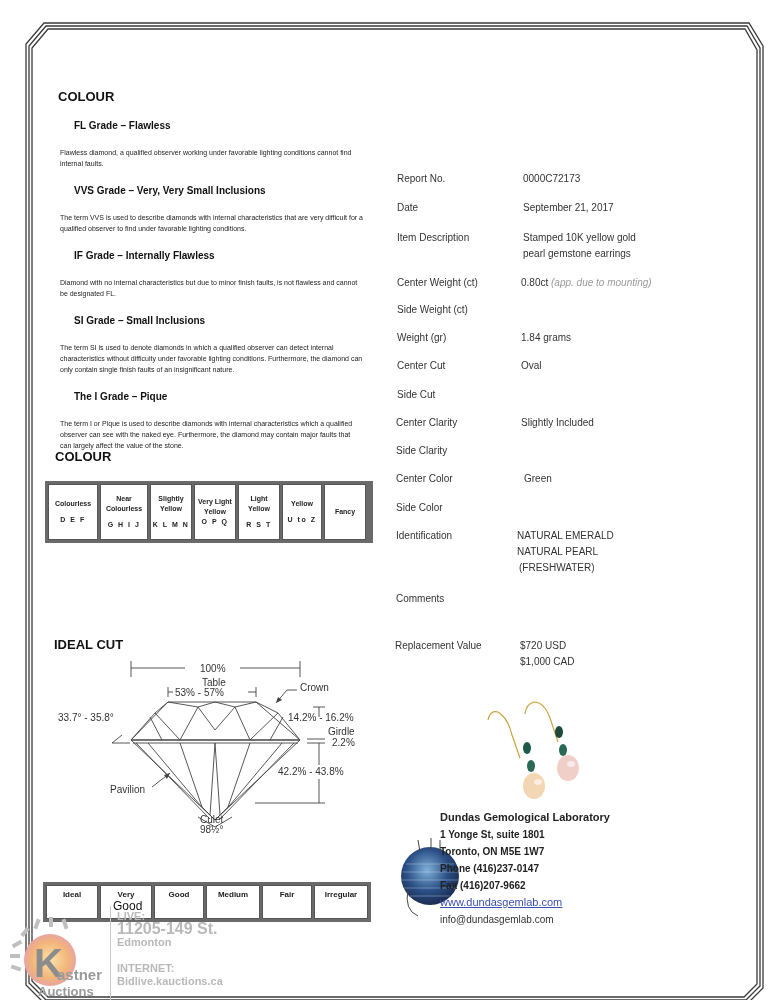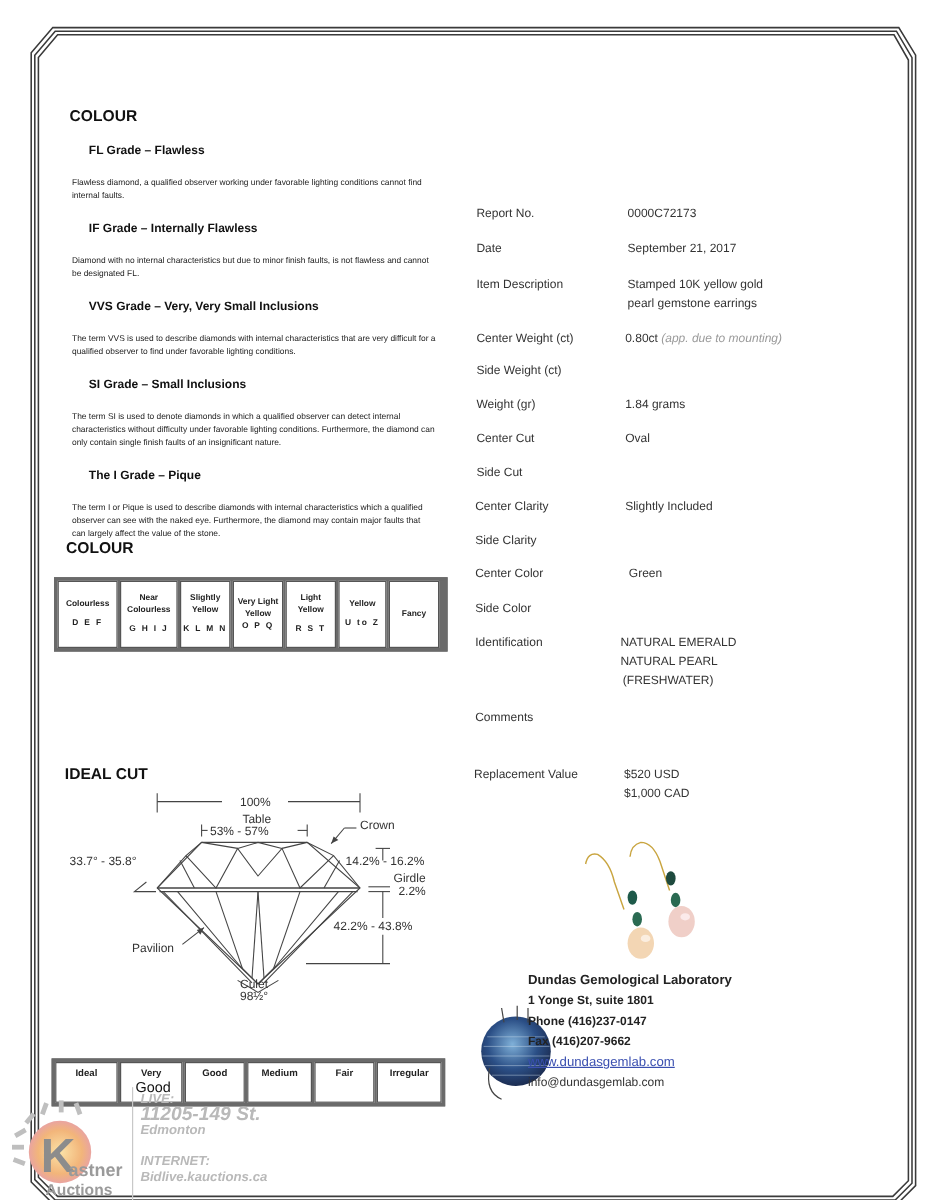--- a/index.html
+++ b/index.html
@@ -51,21 +51,21 @@
 
     
     #lab-info { left: 440px; top: 811px; width: 210px; text-align: left; }
     #lab-info .lab-name { font-weight: bold; font-size: 11px; color: #222; margin-bottom: 3px; }
     #lab-info .lab-line { font-weight: bold; font-size: 10px; color: #222; line-height: 17px; }
     #lab-info .lab-link { font-size: 11px; color: #3a4fb0; text-decoration: underline; line-height: 17px; }
     #lab-info .lab-email { font-size: 10px; color: #333; line-height: 17px; }
 
     #hologram { left: 398px; top: 838px; }
     .wm-text {
-      position: absolute; font-style: italic; font-weight: bold; color: #b9b9b9;
+      position: absolute; font-weight: bold; color: #b9b9b9;
       font-size: 11px; line-height: 12px;
     }
     .wm-vline { position: absolute; left: 110px; top: 906px; width: 1px; height: 94px; background: #c8c8c8; }
   </style>
 </head>
 <body>
 
 <svg class="border-svg" width="773" height="1000">
   <g fill="none" stroke="#3a3a3a" stroke-width="1.3">
     <polygon points="44,23 749,23 763,46 763,988 748,1003 44,1003 26,985 26,44" transform="translate(0,0)"></polygon>
@@ -74,26 +74,26 @@
   </g>
 </svg>
 
 <div id="clarity" class="abs">
   <div class="h-main">COLOUR</div>
   <div class="grade">
     <p class="h-sub">FL Grade – Flawless</p>
     <p class="p-sm">Flawless diamond, a qualified observer working under favorable lighting conditions cannot find internal faults.</p>
   </div>
   <div class="grade">
+    <p class="h-sub">VVS Grade – Very, Very Small Inclusions</p>
+    <p class="p-sm">The term VVS is used to describe diamonds with internal characteristics that are very difficult for a qualified observer to find under favorable lighting conditions.</p>
+  </div>
+  <div class="grade">
     <p class="h-sub">IF Grade – Internally Flawless</p>
     <p class="p-sm">Diamond with no internal characteristics but due to minor finish faults, is not flawless and cannot be designated FL.</p>
-  </div>
-  <div class="grade">
-    <p class="h-sub">VVS Grade – Very, Very Small Inclusions</p>
-    <p class="p-sm">The term VVS is used to describe diamonds with internal characteristics that are very difficult for a qualified observer to find under favorable lighting conditions.</p>
   </div>
   <div class="grade">
     <p class="h-sub">SI Grade – Small Inclusions</p>
     <p class="p-sm">The term SI is used to denote diamonds in which a qualified observer can detect internal characteristics without difficulty under favorable lighting conditions. Furthermore, the diamond can only contain single finish faults of an insignificant nature.</p>
   </div>
   <div class="grade">
     <p class="h-sub">The I Grade – Pique</p>
     <p class="p-sm">The term I or Pique is used to describe diamonds with internal characteristics which a qualified observer can see with the naked eye. Furthermore, the diamond may contain major faults that can largely affect the value of the stone.</p>
   </div>
 </div>
@@ -263,21 +263,21 @@
   <div class="field-value" style="top:528px;left:517px">
     <div>NATURAL EMERALD</div>
     <div>NATURAL PEARL</div>
     <div style="padding-left:2px">(FRESHWATER)</div>
   </div>
 
   <div class="field-label" style="top:593px;left:396px">Comments</div>
 
   <div class="field-label" style="top:640px;left:395px">Replacement Value</div>
   <div class="field-value" style="top:638px;left:520px">
-    <div>$520 USD</div>
+    <div>$720 USD</div>
     <div>$1,000 CAD</div>
   </div>
 </div>
 
 <svg id="earrings" class="abs" width="120" height="110">
   <g fill="none" stroke="#c9a540" stroke-width="1.2">
     <path d="M40,68 L32,45 Q28,28 18,22 Q10,20 8,30"></path>
     <path d="M78,52 L70,28 Q64,12 54,12 Q46,14 45,24"></path>
   </g>
   <ellipse cx="47" cy="58" rx="4" ry="6" fill="#1e5a4a"></ellipse>
@@ -310,20 +310,21 @@
     <line x1="20" y1="2" x2="22" y2="14"></line>
     <line x1="33" y1="0" x2="33" y2="12"></line>
     <line x1="42" y1="2" x2="42" y2="14"></line>
     <path d="M10,52 Q6,72 20,78"></path>
   </g>
 </svg>
 
 <div id="lab-info" class="abs">
   <div class="lab-name">Dundas Gemological Laboratory</div>
   <div class="lab-line">1 Yonge St, suite 1801</div>
+  <div class="lab-line">Toronto, ON M5E 1W7</div>
   <div class="lab-line">Phone (416)237-0147</div>
   <div class="lab-line">Fax (416)207-9662</div>
   <div class="lab-link">www.dundasgemlab.com</div>
   <div class="lab-email">info@dundasgemlab.com</div>
 </div>
 
 <div class="wm-vline"></div>
 <svg class="abs" style="left:2px;top:912px" width="110" height="88">
   <defs>
     <radialGradient id="sun" cx="50%" cy="50%" r="50%">

